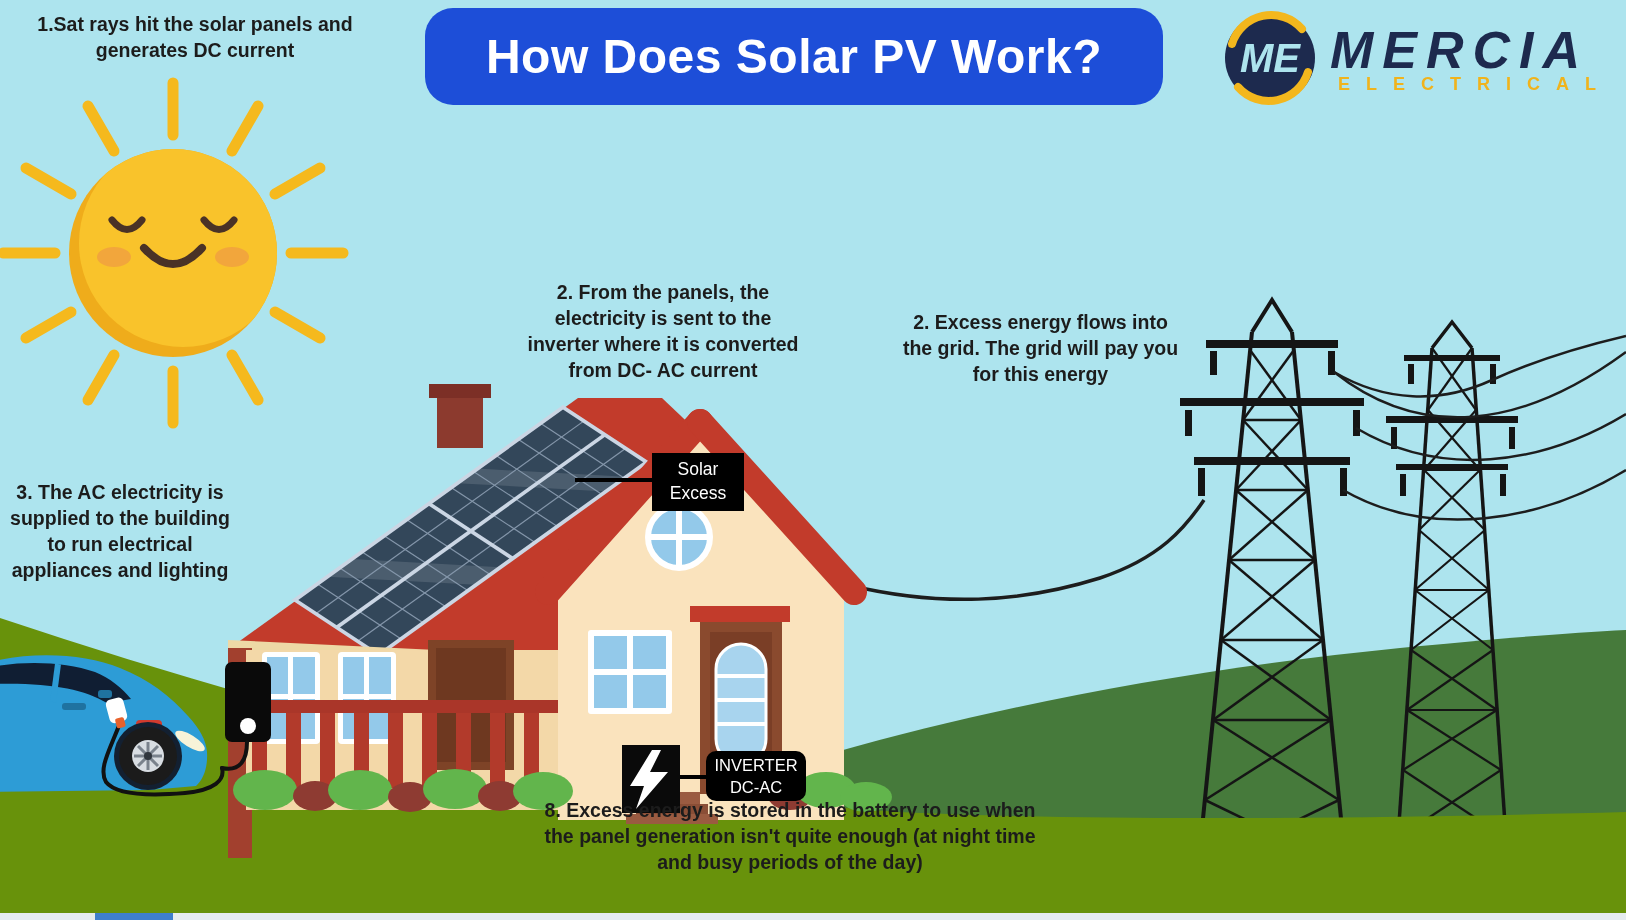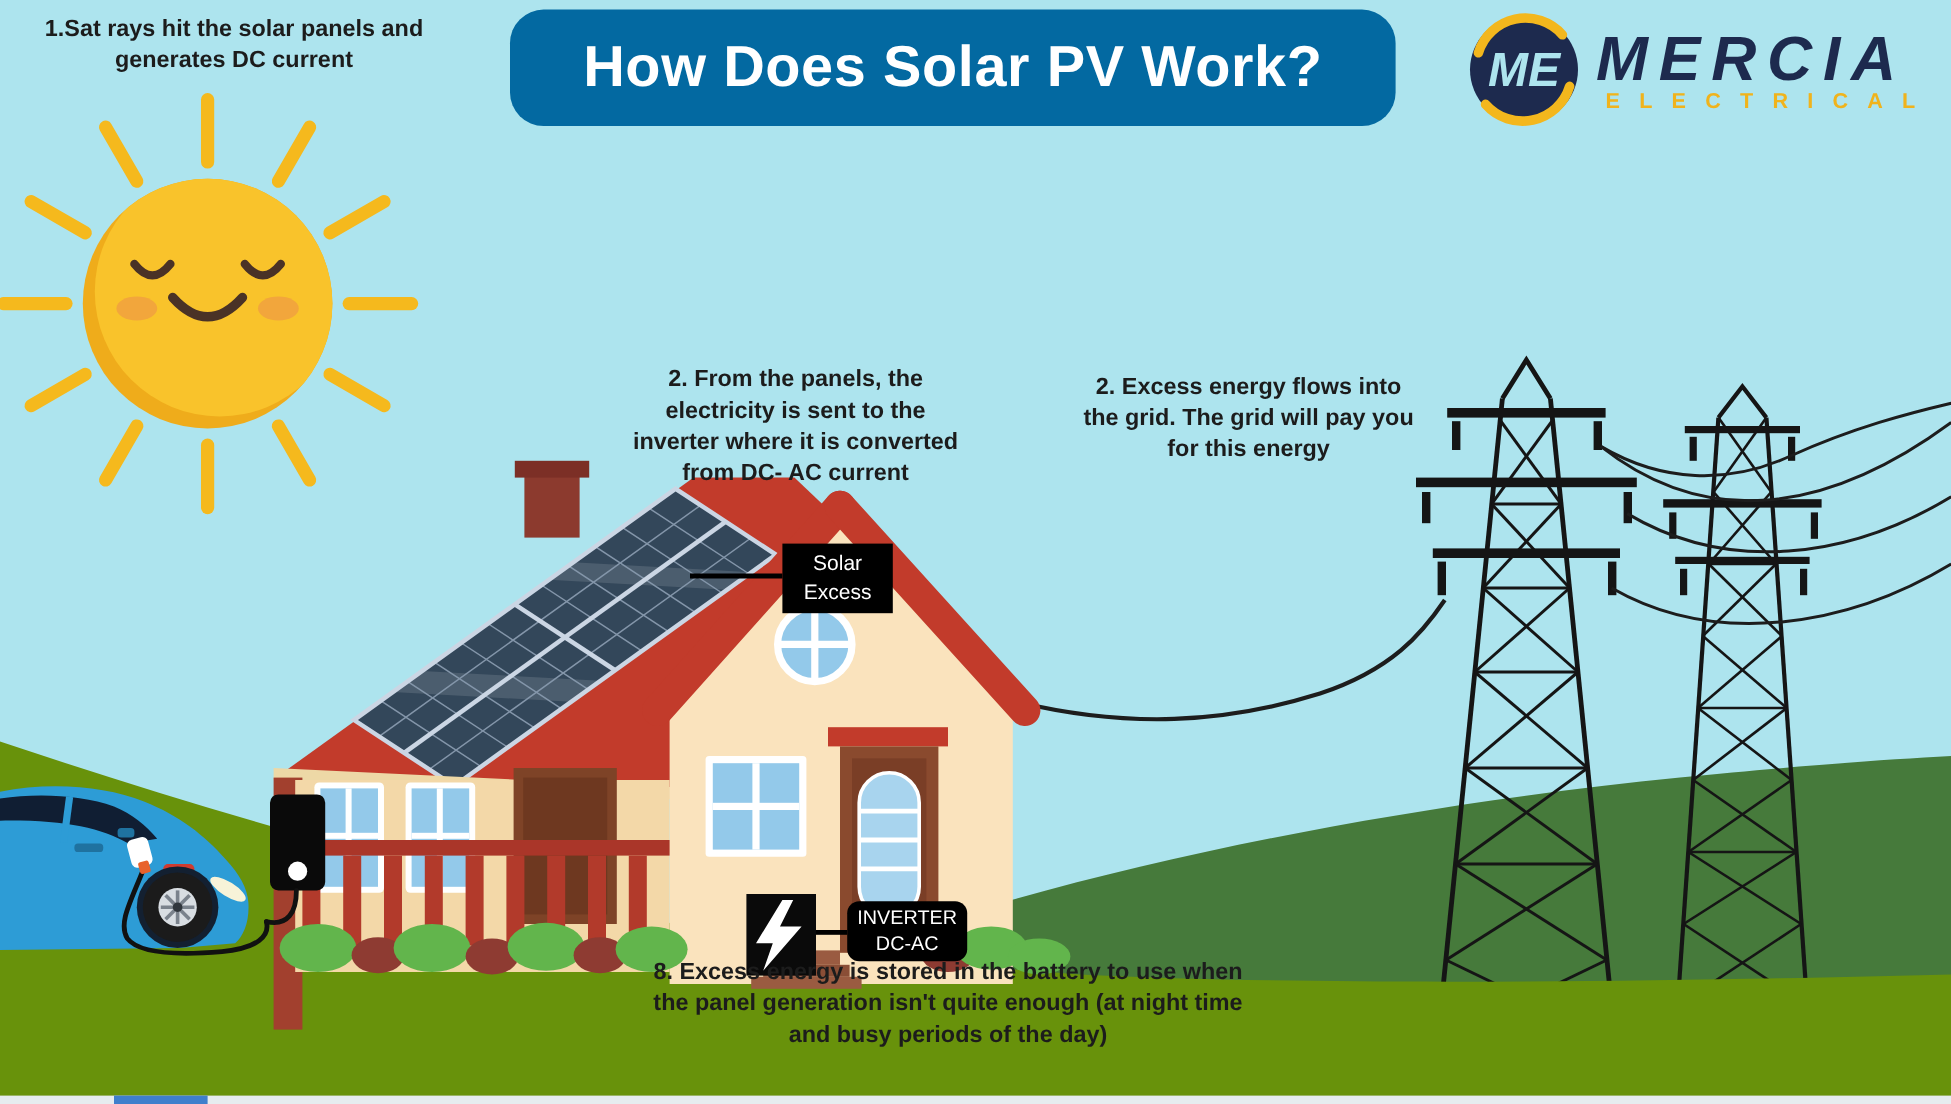--- a/index.html
+++ b/index.html
@@ -2,21 +2,21 @@
 <html><head>
 <meta charset="utf-8">
 <style>
   html,body{margin:0;padding:0;background:#ccc;}
   .canvas{position:relative;width:1626px;height:920px;overflow:hidden;
           background:#ADE4EE;font-family:"Liberation Sans",sans-serif;}
   .scene{position:absolute;inset:0;}
   .step{position:absolute;font-weight:700;color:#1C1C1C;text-align:center;
         font-size:19.5px;line-height:1.33;}
   .title-pill{position:absolute;left:425px;top:8px;width:738px;height:97px;
-        background:#0369a1;border-radius:28px;display:flex;align-items:center;
+        background:#1d4ed8;border-radius:28px;display:flex;align-items:center;
         justify-content:center;color:#fff;font-size:48px;font-weight:800;
         letter-spacing:.5px;}
   .tag{position:absolute;background:#000;color:#fff;text-align:center;
         display:flex;flex-direction:column;justify-content:center;line-height:1.35;}
   .tag-solar{left:652px;top:453px;width:92px;height:58px;font-size:17.5px;}
   .tag-inverter{left:706px;top:751px;width:100px;height:50px;font-size:16.5px;border-radius:10px;}
   .logo{position:absolute;left:1200px;top:8px;width:426px;height:102px;}
   .logo-badge{position:absolute;left:22px;top:2px;}
   .logo-brand{position:absolute;left:130px;top:12px;width:300px;
         font-size:52px;font-weight:800;font-style:italic;color:#1D2A4E;
@@ -340,24 +340,25 @@
       <circle cx="48" cy="48" r="45" fill="#1D2A4E"></circle>
       <path d="M 10,34 A 41 41 0 0 1 80,19" fill="none" stroke="#F3B71D" stroke-width="8" stroke-linecap="round"></path>
       <path d="M 86,62 A 41 41 0 0 1 16,77" fill="none" stroke="#F3B71D" stroke-width="8" stroke-linecap="round"></path>
       <text x="48" y="62" text-anchor="middle" font-family="Liberation Sans, sans-serif" font-size="40" font-weight="bold" font-style="italic" fill="#ADE4EE">ME</text>
     </svg>
     <div class="logo-brand">MERCIA</div>
     <div class="logo-sub">ELECTRICAL</div>
   </div>
 
 
-  <div class="step" style="left:527px; top:304px; width:272px;">2. From the panels, the electricity is sent to the inverter where it is converted from DC- AC current</div>
+  <div class="step" style="left:527px; top:280px; width:272px;">2. From the panels, the electricity is sent to the inverter where it is converted from DC- AC current</div>
 
   <div class="step" style="left:898px; top:310px; width:285px;">2. Excess energy flows into the grid. The grid will pay you for this energy</div>
 
+  <div class="step" style="left:0px; top:480px; width:240px;">3. The AC electricity is supplied to the building to run electrical appliances and lighting</div>
 
   <div class="step" style="left:540px; top:798px; width:500px;">8. Excess energy is stored in the battery to use when the panel generation isn't quite enough (at night time and busy periods of the day)</div>
 
   <div class="tag tag-solar">
     <span>Solar</span>
     <span>Excess</span>
   </div>
 
   <div class="tag tag-inverter">
     <span>INVERTER</span>

